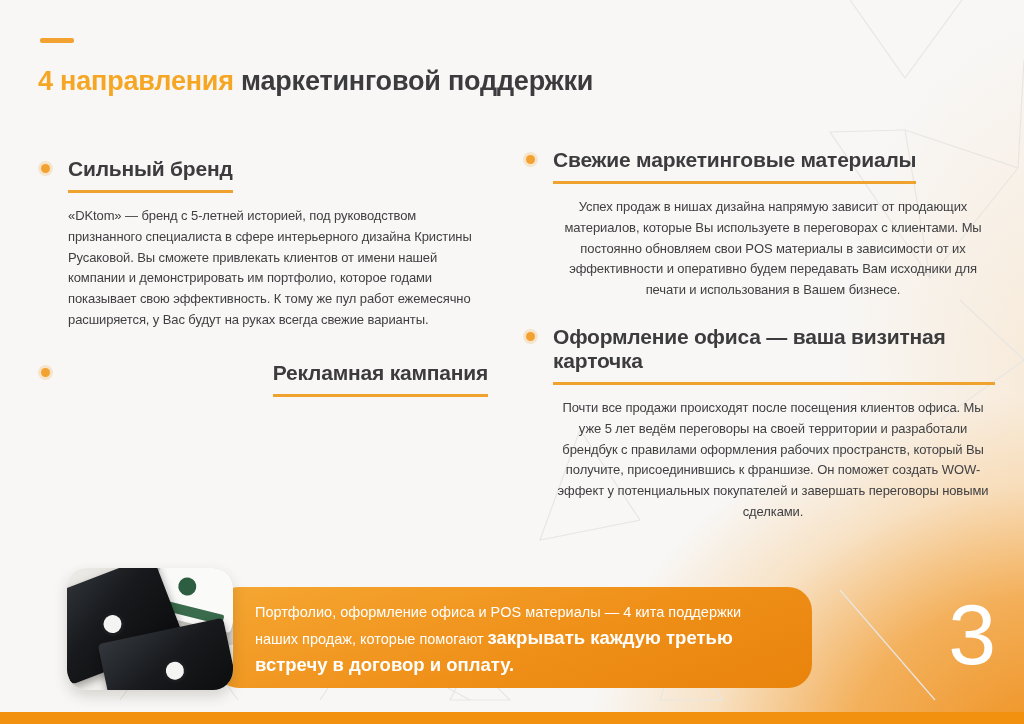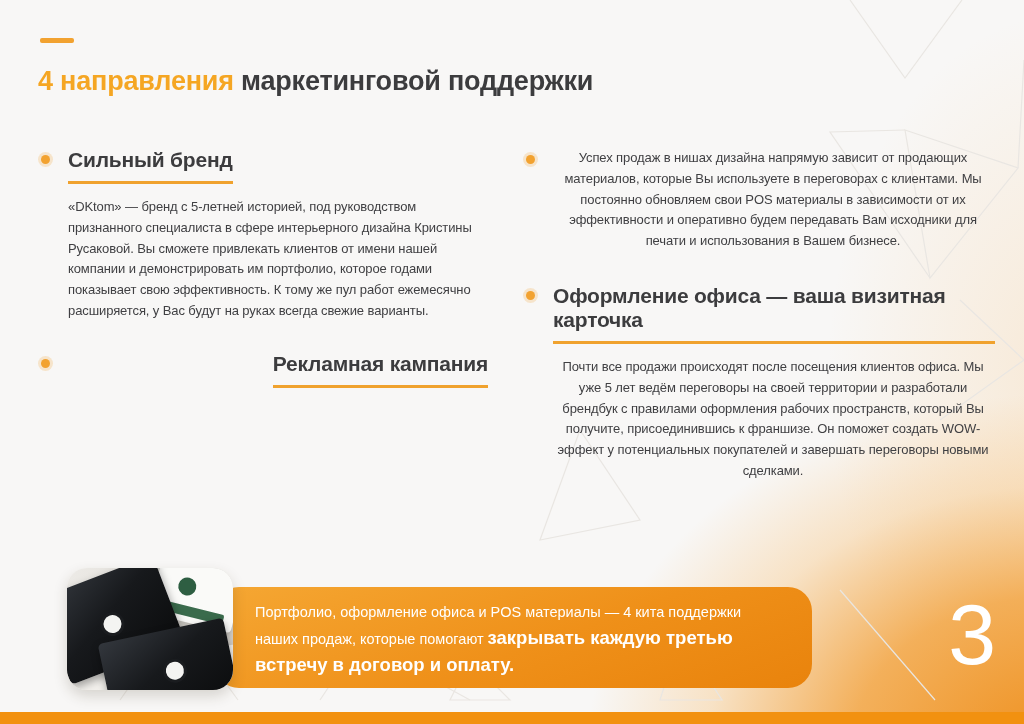--- a/index.html
+++ b/index.html
@@ -22,26 +22,26 @@
     background: #F2A230; border-radius: 2px; z-index: 2;
   }
   .page-title {
     position: absolute; left: 38px; top: 66px; z-index: 2;
     font-size: 27px; font-weight: 700; letter-spacing: -0.2px; color: #3C3C3E;
     white-space: nowrap;
   }
   .page-title .accent { color: #F5A623; }
 
   .col { position: absolute; top: 148px; z-index: 2; }
-  .col-left  { left: 68px;  width: 420px; }
+  .col-left  { left: 68px;  width: 420px; margin-top: 9px; }
   .col-right { left: 553px; width: 442px; }
 
   .section { position: relative; }
   .col-left  .section + .section { margin-top: 30px; text-align: right; }
-  .col-right .section + .section { margin-top: 32px; }
+  .col-right .section + .section { margin-top: 24px; }
 
   .bullet {
     position: absolute; left: -27px; top: 7px; width: 9px; height: 9px;
     border-radius: 50%; background: #F2A230;
     box-shadow: 0 0 0 3px rgba(242,162,48,0.22);
   }
   .sec-heading {
     display: inline-block; font-size: 21px; font-weight: 700; color: #3C3C3E;
     letter-spacing: -0.2px; padding-bottom: 9px;
     border-bottom: 3px solid #F0A22E; margin-bottom: 13px;
@@ -146,20 +146,21 @@
       <span class="bullet"></span>
       <div><span class="sec-heading">Рекламная кампания</span></div>
     </div>
 
   </div>
 
   <div class="col col-right">
 
     <div class="section">
       <span class="bullet"></span>
+      <div><span class="sec-heading">Свежие маркетинговые материалы</span></div>
       <p class="sec-body">Успех продаж в нишах дизайна напрямую зависит от продающих материалов, которые Вы используете в переговорах с клиентами. Мы постоянно обновляем свои POS материалы в зависимости от их эффективности и оперативно будем передавать Вам исходники для печати и использования в Вашем бизнесе.</p>
     </div>
 
     <div class="section">
       <span class="bullet"></span>
       <div><span class="sec-heading">Оформление офиса — ваша визитная карточка</span></div>
       <p class="sec-body">Почти все продажи происходят после посещения клиентов офиса. Мы уже 5 лет ведём переговоры на своей территории и разработали брендбук с правилами оформления рабочих пространств, который Вы получите, присоединившись к франшизе. Он поможет создать WOW-эффект у потенциальных покупателей и завершать переговоры новыми сделками.</p>
     </div>
 
   </div>

